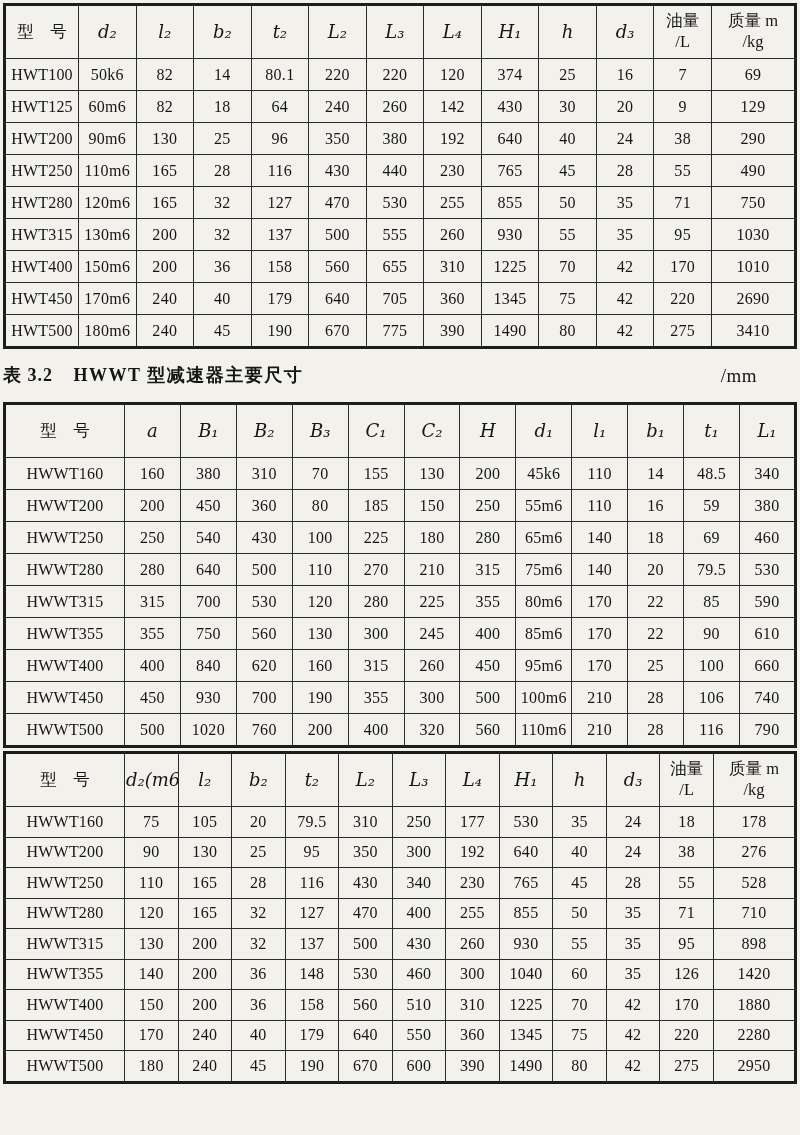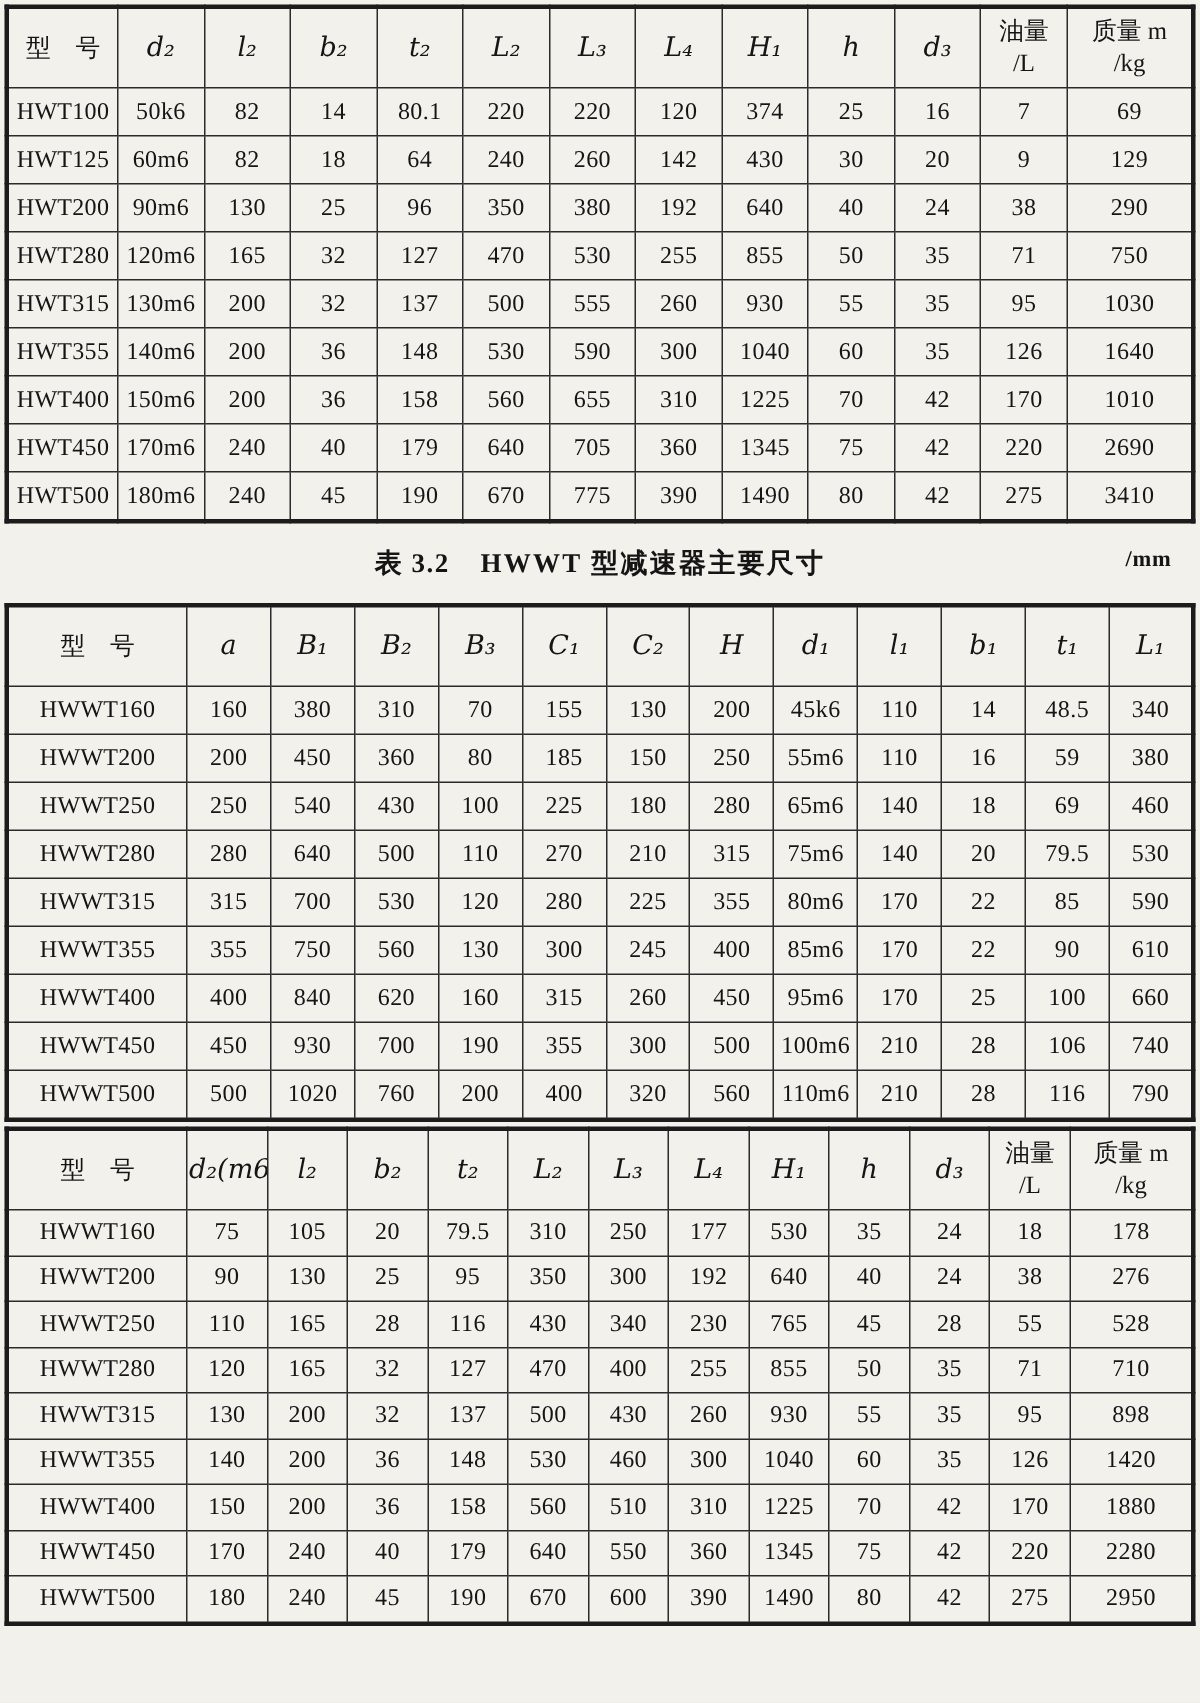--- a/index.html
+++ b/index.html
@@ -54,38 +54,38 @@
   .t2 th:first-child, .t3 th:first-child { width: 116px; }
   .t3 th:nth-child(13) { width: 78px; }
   
   .t2 { border-bottom: 2.5px solid #1c1c1c; }
   .t3 { border-top: 2.5px solid #1c1c1c; margin-top: 3px; }
   
   .caption-row {
     position: relative;
     height: 30px;
     margin: 14px 0 9px 0;
-    text-align: center;
+    text-align: left;
     font-size: 18px;
   }
   .cap-no {
     font-weight: bold;
     margin-right: 16px;
     letter-spacing: 1px;
   }
   .cap-title {
     font-weight: bold;
     letter-spacing: 1.5px;
   }
   .cap-unit {
     position: absolute;
-    right: 16px;
+    right: 40px;
     top: 2px;
-    font-weight: bold;
-    font-size: 15px;
+    font-weight: normal;
+    font-size: 19px;
     letter-spacing: 0.5px;
   }
 </style>
 </head>
 <body>
 
 <div class="page">
 
   <table class="dim-table t1">
       <thead>
@@ -147,20 +147,35 @@
           <td>350</td>
           <td>380</td>
           <td>192</td>
           <td>640</td>
           <td>40</td>
           <td>24</td>
           <td>38</td>
           <td>290</td>
         </tr>
         <tr>
+          <td class="model">HWT250</td>
+          <td>110m6</td>
+          <td>165</td>
+          <td>28</td>
+          <td>116</td>
+          <td>430</td>
+          <td>440</td>
+          <td>230</td>
+          <td>765</td>
+          <td>45</td>
+          <td>28</td>
+          <td>55</td>
+          <td>490</td>
+        </tr>
+        <tr>
           <td class="model">HWT280</td>
           <td>120m6</td>
           <td>165</td>
           <td>32</td>
           <td>127</td>
           <td>470</td>
           <td>530</td>
           <td>255</td>
           <td>855</td>
           <td>50</td>
@@ -175,35 +190,20 @@
           <td>32</td>
           <td>137</td>
           <td>500</td>
           <td>555</td>
           <td>260</td>
           <td>930</td>
           <td>55</td>
           <td>35</td>
           <td>95</td>
           <td>1030</td>
-        </tr>
-        <tr>
-          <td class="model">HWT355</td>
-          <td>140m6</td>
-          <td>200</td>
-          <td>36</td>
-          <td>148</td>
-          <td>530</td>
-          <td>590</td>
-          <td>300</td>
-          <td>1040</td>
-          <td>60</td>
-          <td>35</td>
-          <td>126</td>
-          <td>1640</td>
         </tr>
         <tr>
           <td class="model">HWT400</td>
           <td>150m6</td>
           <td>200</td>
           <td>36</td>
           <td>158</td>
           <td>560</td>
           <td>655</td>
           <td>310</td>

